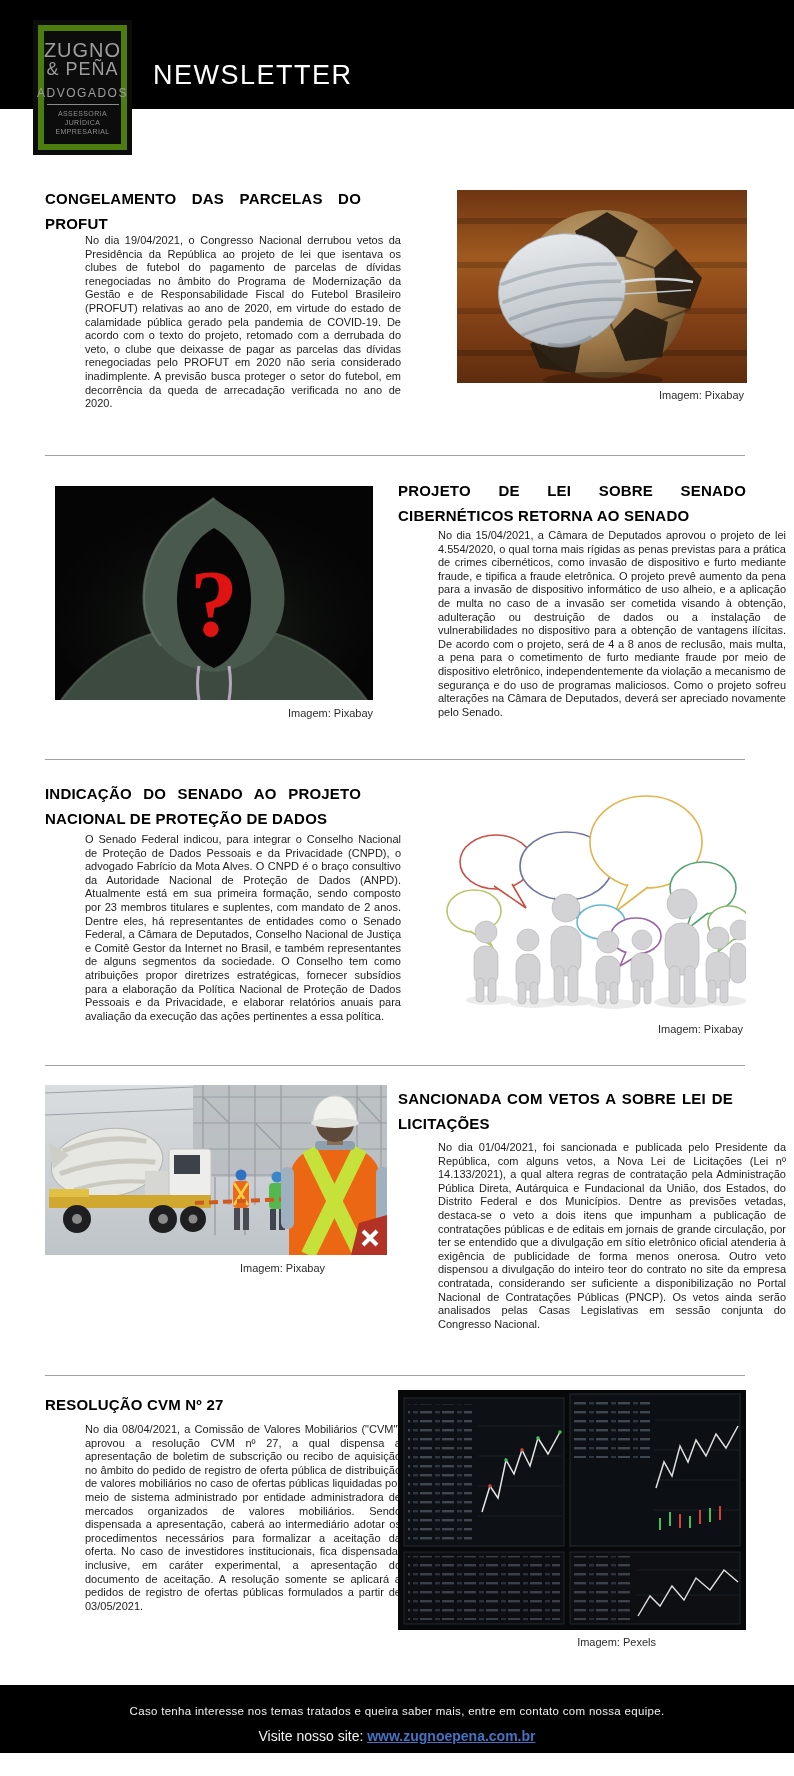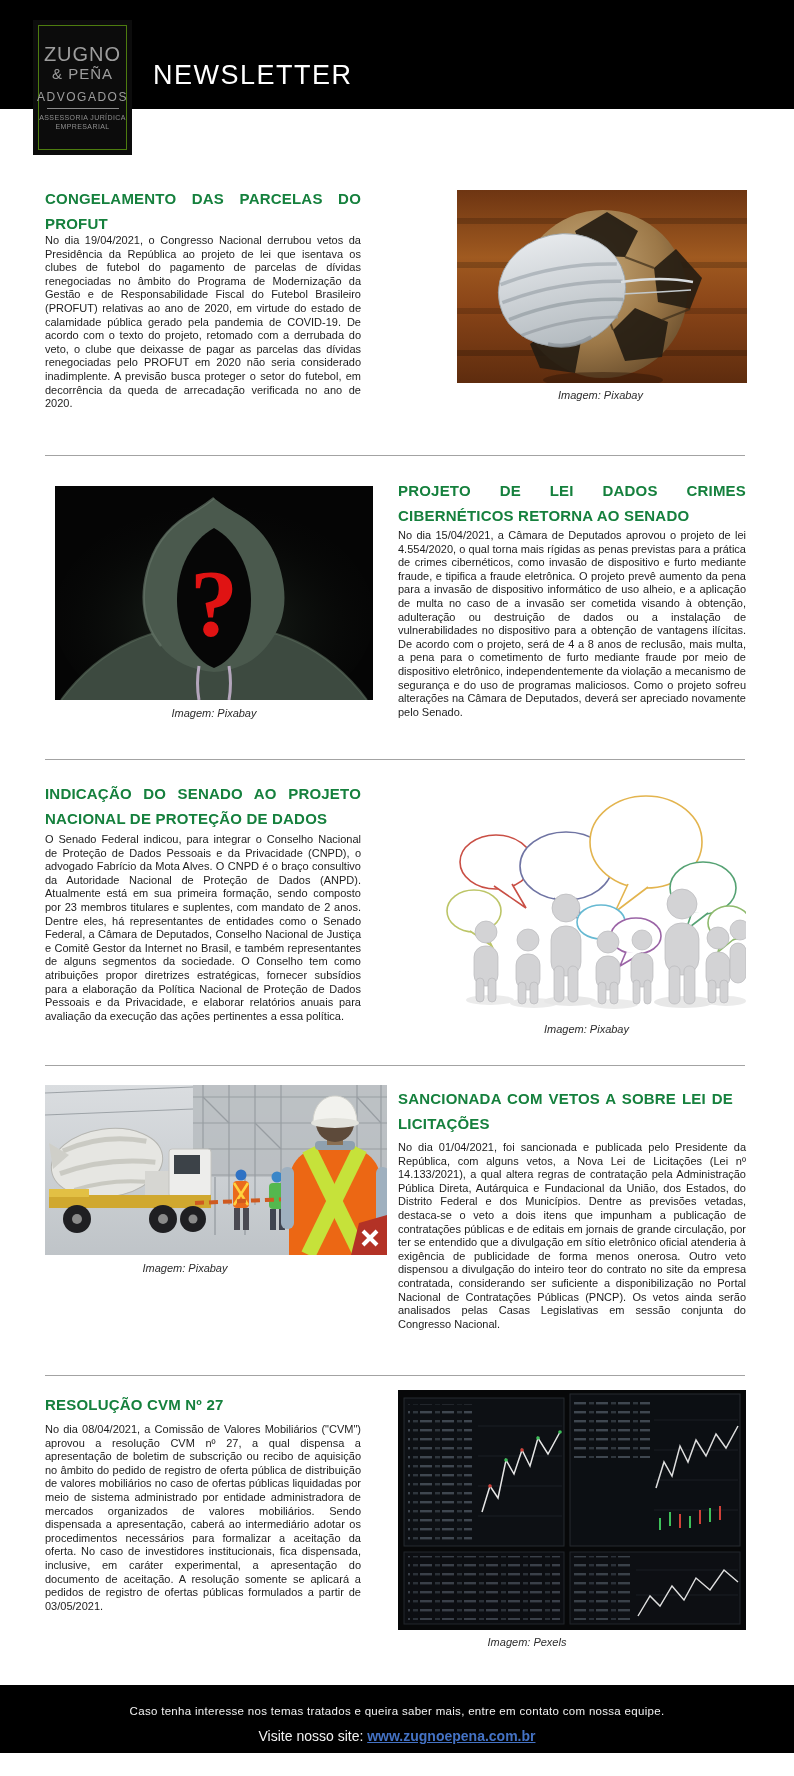--- a/index.html
+++ b/index.html
@@ -5,35 +5,35 @@
   html,body{margin:0;padding:0;background:#fff;}
   .page{position:relative;width:794px;height:1776px;background:#ffffff;
         font-family:"Liberation Sans",sans-serif;overflow:hidden;}
 
   
   .header{position:absolute;left:0;top:0;width:794px;height:109px;background:#000;}
   .newsletter-title{position:absolute;left:153px;top:60px;color:#ffffff;
         font-size:27px;letter-spacing:1.5px;font-weight:400;}
   .logo-box{position:absolute;left:33px;top:20px;width:99px;height:135px;
         background:#0c0c0c;box-sizing:border-box;padding:5px;z-index:2;}
-  .logo-inner{border:1px solid #4d7c0f;height:100%;box-sizing:border-box;
+  .logo-inner{border:6px solid #4d7c0f;height:100%;box-sizing:border-box;
         display:flex;flex-direction:column;align-items:center;justify-content:center;
         color:#9d9d9d;text-align:center;}
   .logo-name1{font-size:20px;letter-spacing:1px;line-height:21px;}
-  .logo-name2{font-size:15px;letter-spacing:1px;line-height:17px;}
+  .logo-name2{font-size:18px;letter-spacing:1px;line-height:17px;}
   .logo-sub{font-size:12px;letter-spacing:1.5px;line-height:14px;margin-top:8px;}
   .logo-rule{width:72px;border-top:1px solid #8a8a8a;margin:4px 0 4px 0;}
   .logo-tagline{font-size:7px;letter-spacing:.4px;line-height:9px;color:#8f8f8f;}
 
   
-  .a-title{position:absolute;color:#15803d;font-weight:bold;font-size:15px;
+  .a-title{position:absolute;color:#000000;font-weight:bold;font-size:15px;
         line-height:25px;text-align:justify;letter-spacing:.2px;}
   .a-body{position:absolute;font-size:11px;line-height:13.6px;text-align:justify;
-        color:#1c1c1c;}
-  .caption{position:absolute;font-size:11px;color:#2b2b2b;text-align:center;font-style:italic;}
+        color:#1c1c1c;margin-left:40px;}
+  .caption{position:absolute;font-size:11px;color:#2b2b2b;text-align:right;}
   .divider{position:absolute;left:45px;width:700px;border-top:1px solid #a3a3a3;height:0;}
   .img-frame{position:absolute;overflow:hidden;line-height:0;}
   .img-frame svg{display:block;}
 
   
   .footer{position:absolute;left:0;top:1685px;width:794px;height:68px;background:#000;
         color:#f2f2f2;text-align:center;}
   .footer-line1{padding-top:20px;font-size:11.5px;letter-spacing:.3px;}
   .footer-line2{margin-top:11px;font-size:14px;}
   .footer-link{color:#4472c4;font-weight:bold;text-decoration:underline;cursor:pointer;}
@@ -119,21 +119,21 @@
       <path d="M6,214 C48,158 100,140 159,138 C218,140 270,158 312,214 Z" fill="#3d4a40"></path>
       <path d="M6,214 C48,158 100,140 159,138 C218,140 270,158 312,214" fill="none" stroke="#5a6a5c" stroke-width="2" opacity="0.6"></path>
       <path d="M159,12 C154,16 146,22 132,30 C110,44 98,62 92,86 C85,114 88,138 106,160 C119,176 136,184 159,186 C182,184 199,176 212,160 C230,138 233,114 226,86 C220,62 208,44 186,30 C172,22 164,16 159,12 Z" fill="#4a594d"></path>
       <path d="M159,12 C154,16 146,22 132,30 C110,44 98,62 92,86 C85,114 88,138 106,160" fill="none" stroke="#647466" stroke-width="2.5" opacity="0.7"></path>
       <path d="M159,42 C137,54 122,82 122,114 C122,148 139,174 159,182 C179,174 196,148 196,114 C196,82 181,54 159,42 Z" fill="#060606"></path>
       <path d="M144,180 C142,192 142,203 144,214 M174,180 C176,192 176,203 174,214" stroke="#c9b6d2" stroke-width="3" fill="none" opacity="0.85"></path>
       <text x="159" y="150" font-family="'Liberation Serif',serif" font-size="96" font-weight="bold" fill="#e01313" text-anchor="middle">?</text>
     </svg>
   </div>
   <div class="caption" style="left:55px;top:707px;width:318px;">Imagem: Pixabay</div>
-  <div class="a-title" style="left:398px;top:478px;width:348px;">PROJETO DE LEI DADOS CRIMES CIBERNÉTICOS RETORNA AO SENADO</div>
+  <div class="a-title" style="left:398px;top:478px;width:348px;">PROJETO DE LEI SOBRE SENADO CIBERNÉTICOS RETORNA AO SENADO</div>
   <div class="a-body" style="left:398px;top:529px;width:348px;">No dia 15/04/2021, a Câmara de Deputados aprovou o projeto de lei 4.554/2020, o qual torna mais rígidas as penas previstas para a prática de crimes cibernéticos, como invasão de dispositivo e furto mediante fraude, e tipifica a fraude eletrônica. O projeto prevê aumento da pena para a invasão de dispositivo informático de uso alheio, e a aplicação de multa no caso de a invasão ser cometida visando à obtenção, adulteração ou destruição de dados ou a instalação de vulnerabilidades no dispositivo para a obtenção de vantagens ilícitas. De acordo com o projeto, será de 4 a 8 anos de reclusão, mais multa, a pena para o cometimento de furto mediante fraude por meio de dispositivo eletrônico, independentemente da violação a mecanismo de segurança e do uso de programas maliciosos. Como o projeto sofreu alterações na Câmara de Deputados, deverá ser apreciado novamente pelo Senado.</div>
 
   <div class="divider" style="top:759px;"></div>
 
   <div class="a-title" style="left:45px;top:781px;width:316px;">INDICAÇÃO DO SENADO AO PROJETO NACIONAL DE PROTEÇÃO DE DADOS</div>
   <div class="a-body" style="left:45px;top:833px;width:316px;">O Senado Federal indicou, para integrar o Conselho Nacional de Proteção de Dados Pessoais e da Privacidade (CNPD), o advogado Fabrício da Mota Alves. O CNPD é o braço consultivo da Autoridade Nacional de Proteção de Dados (ANPD). Atualmente está em sua primeira formação, sendo composto por 23 membros titulares e suplentes, com mandato de 2 anos. Dentre eles, há representantes de entidades como o Senado Federal, a Câmara de Deputados, Conselho Nacional de Justiça e Comitê Gestor da Internet no Brasil, e também representantes de alguns segmentos da sociedade. O Conselho tem como atribuições propor diretrizes estratégicas, fornecer subsídios para a elaboração da Política Nacional de Proteção de Dados Pessoais e da Privacidade, e elaborar relatórios anuais para avaliação da execução das ações pertinentes a essa política.</div>
   <div class="img-frame" style="left:430px;top:770px;width:316px;height:240px;">
     <svg width="316" height="240" viewBox="0 0 316 240" xmlns="http://www.w3.org/2000/svg">
       <rect width="316" height="240" fill="#ffffff"></rect>
       <g fill="#ffffff" stroke-width="1.6">

